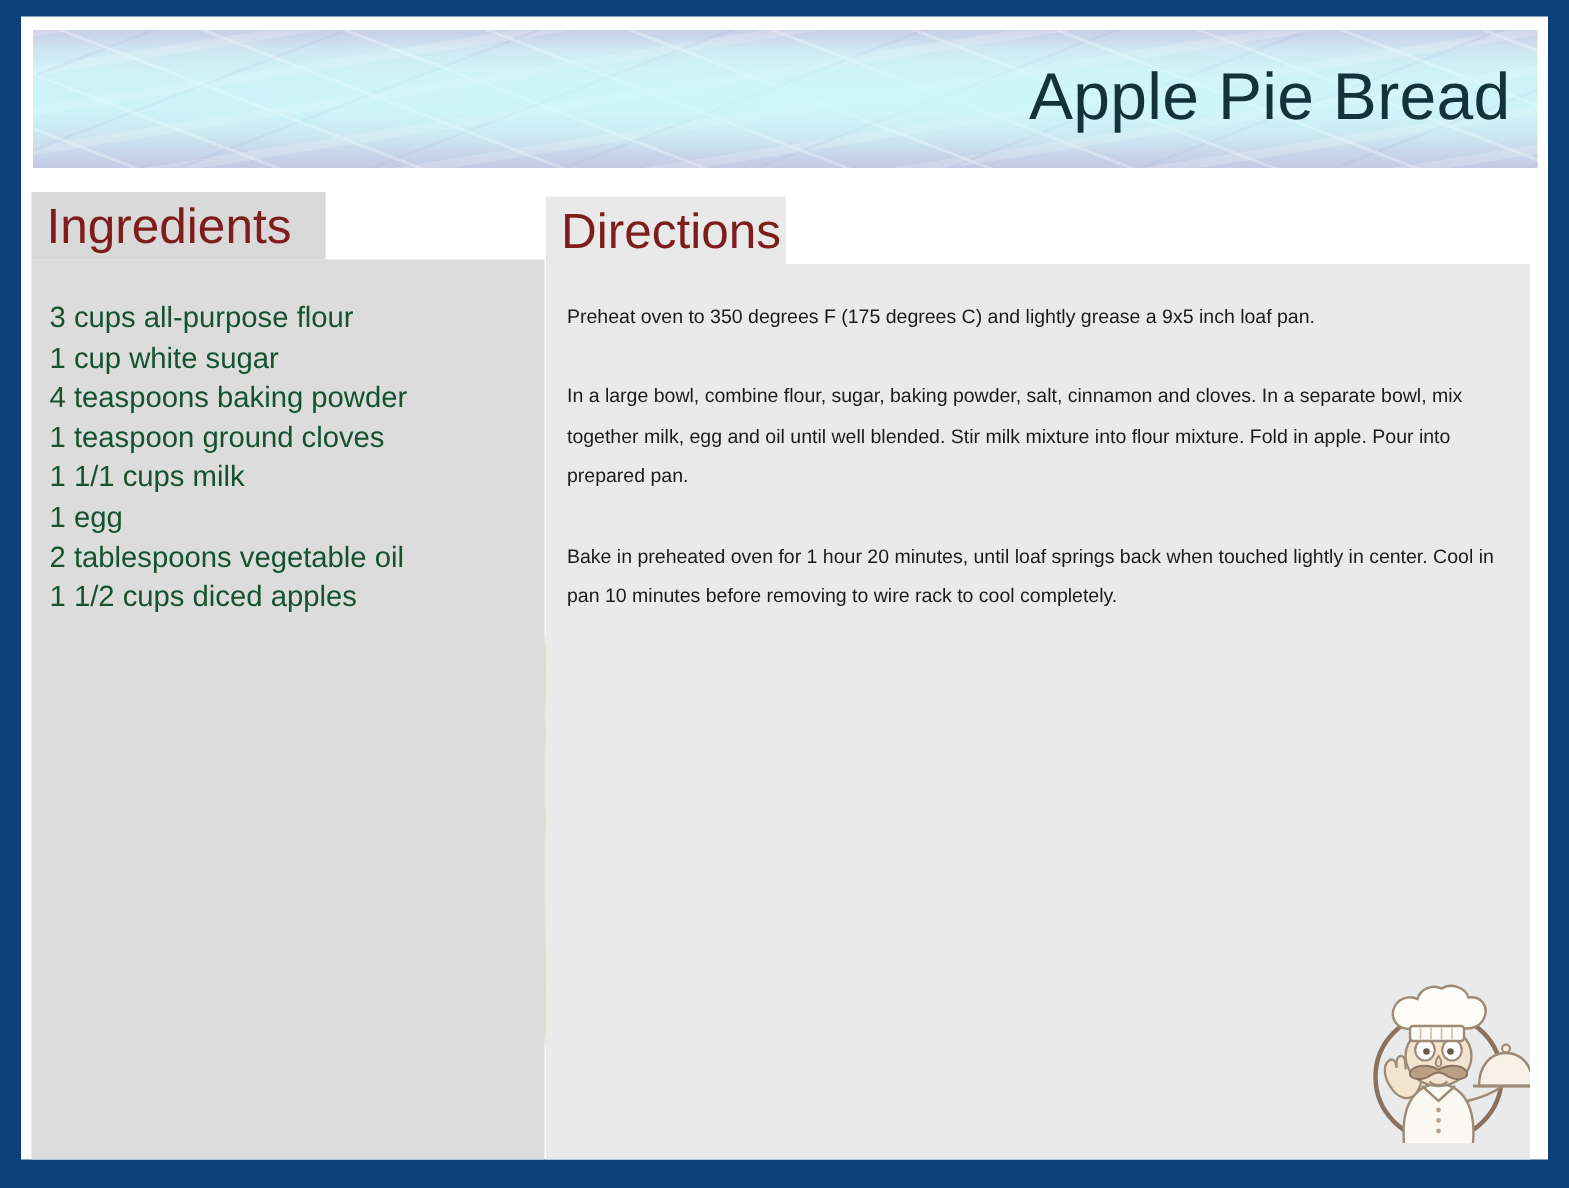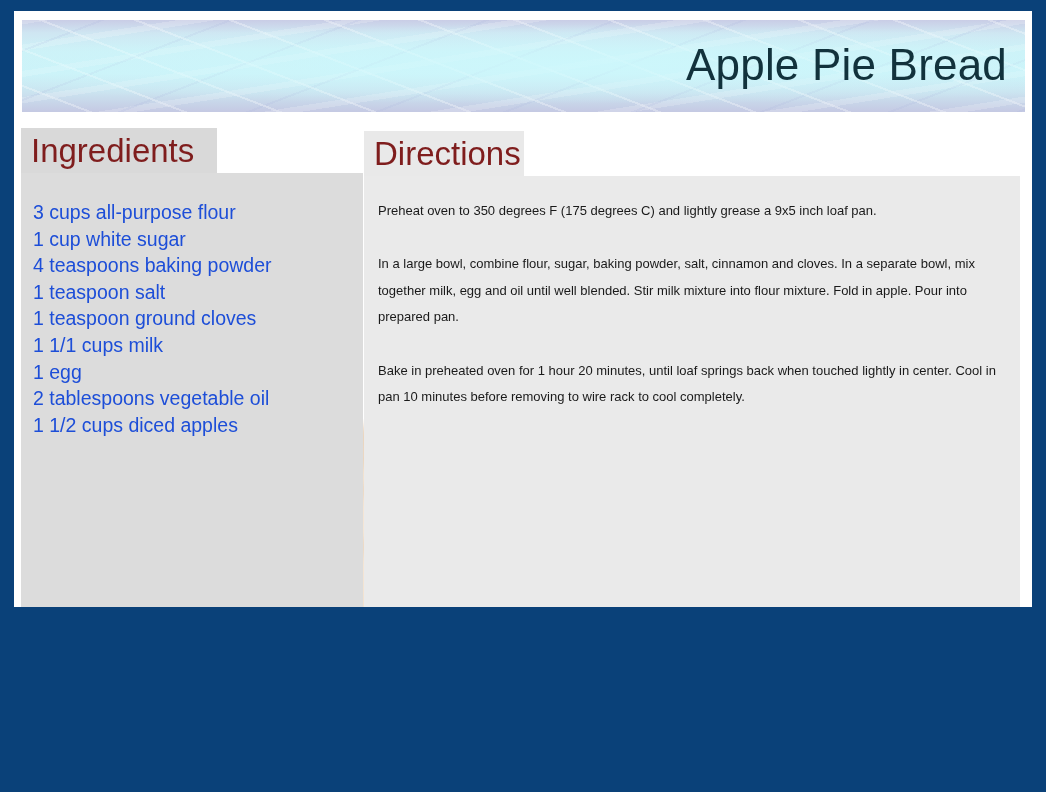--- a/index.html
+++ b/index.html
@@ -21,21 +21,21 @@
     height: 792px;
     box-sizing: border-box;
     background: #0a4179;
     padding: 0;
   }
   .page {
     position: absolute;
     left: 14px;
     top: 11px;
     width: 1018px;
-    height: 596px;
+    height: 762px;
     background: #ffffff;
     overflow: hidden;
   }
 
   
   .banner {
     position: absolute;
     left: 8px;
     top: 9px;
     width: 1003px;
@@ -132,21 +132,21 @@
   .panel-right .panel-body { background: #eaeaea; height: 598px; padding: 22px 16px 16px 14px; }
 
   .ingredient-list {
     list-style: none;
     margin: 0;
     padding: 0;
   }
   .ingredient-list li {
     font-size: 19.5px;
     line-height: 26.6px;
-    color: #1d4ed8;
+    color: #14532d;
     white-space: nowrap;
   }
 
   .direction-para {
     font-size: 13px;
     line-height: 26.6px;
     color: #1a1a1a;
     margin: 0 0 26.6px 0;
   }
   .direction-para:last-child { margin-bottom: 4px; }
@@ -250,21 +250,20 @@
 
     <div class="panel panel-left">
       <div class="panel-tab">
         <span>Ingredients</span>
       </div>
       <div class="panel-body">
         <ul class="ingredient-list">
           <li>3 cups all-purpose flour</li>
           <li>1 cup white sugar</li>
           <li>4 teaspoons baking powder</li>
-          <li>1 teaspoon salt</li>
           <li>1 teaspoon ground cloves</li>
           <li>1 1/1 cups milk</li>
           <li>1 egg</li>
           <li>2 tablespoons vegetable oil</li>
           <li>1 1/2 cups diced apples</li>
         </ul>
       </div>
     </div>
 
     <div class="panel panel-right">

